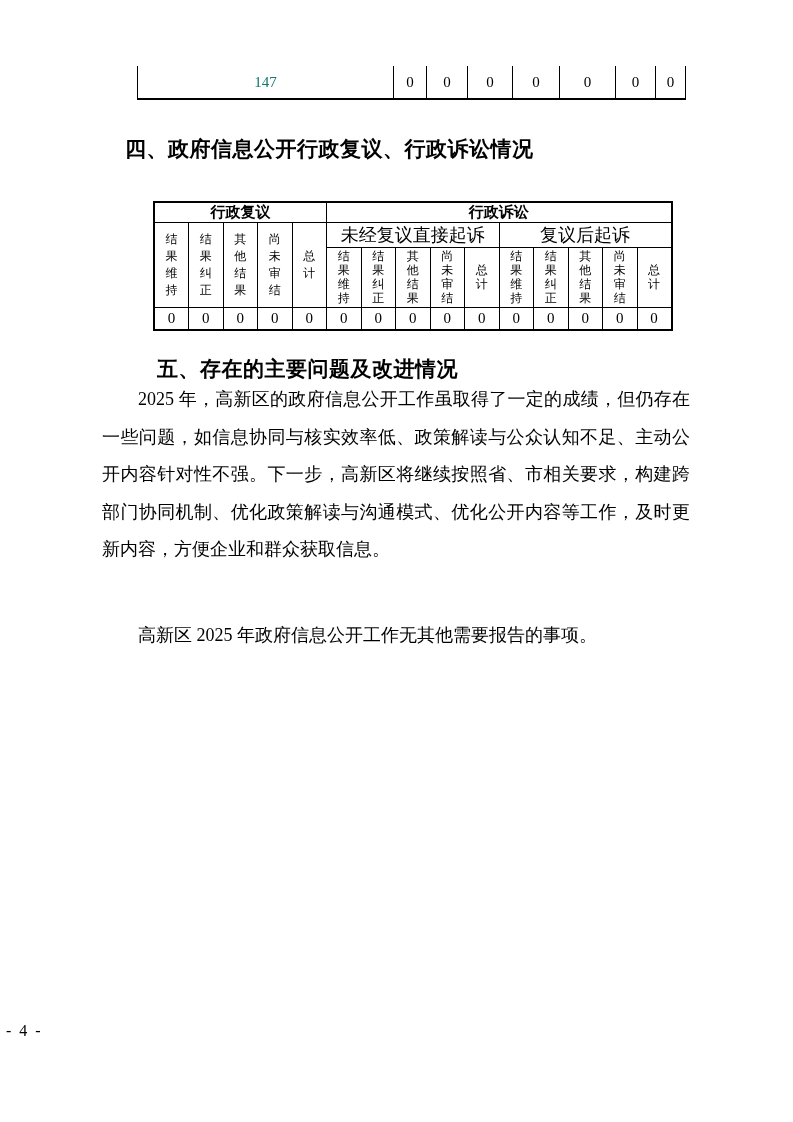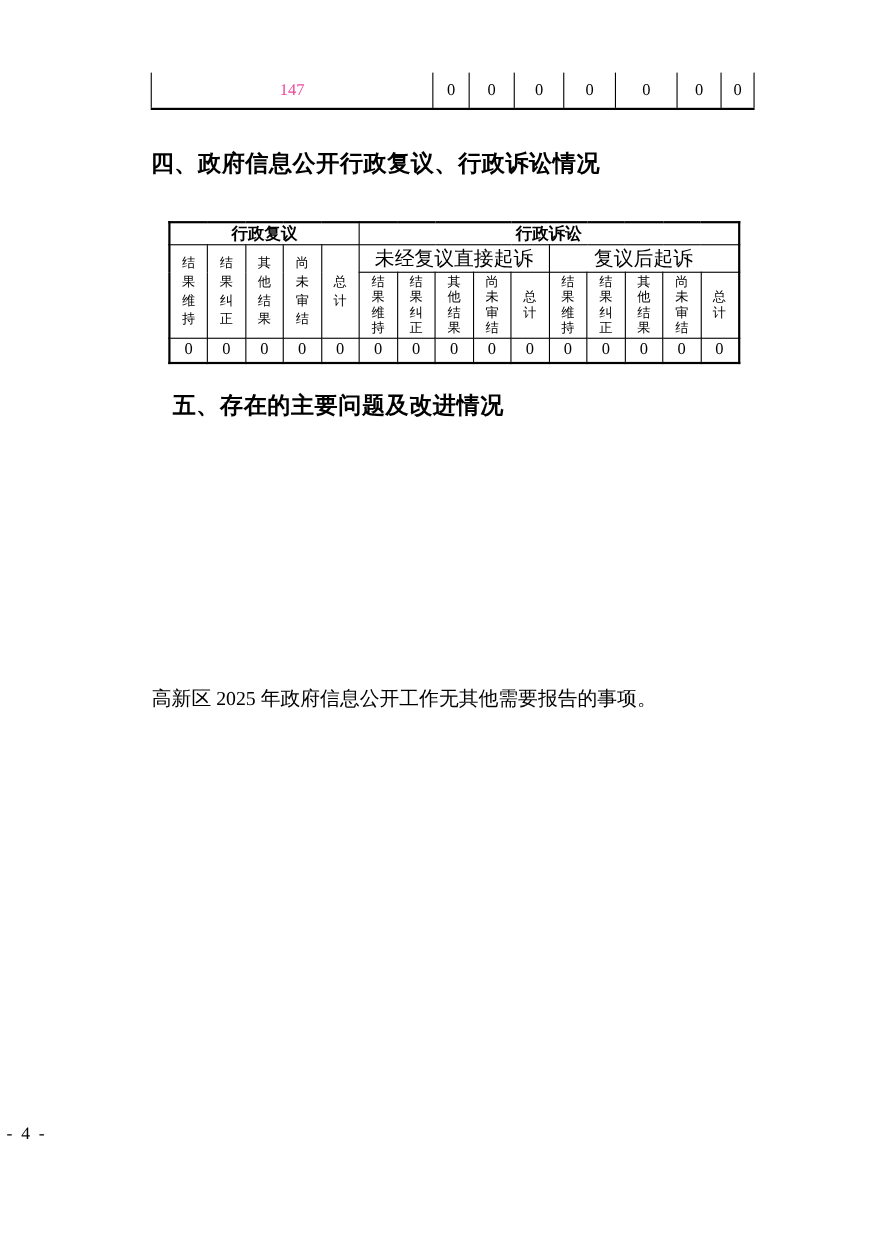--- a/index.html
+++ b/index.html
@@ -9,28 +9,28 @@
     overflow:hidden;
   }
 
   
   .t1 { position:absolute; left:137px; top:66px; border-collapse:collapse; table-layout:fixed; }
   .t1 td {
     border:1.5px solid #000; border-top:none; height:32px; padding:0;
     text-align:center; vertical-align:middle; font-size:15px;
   }
   .t1 tr { border-bottom:2.5px solid #000; }
-  .t1 .blue { color:#ec4899; }
+  .t1 .blue { color:#0f766e; }
 
   
   .h {
     position:absolute; left:125px; font-family:"Liberation Sans","DejaVu Sans",sans-serif;
     font-weight:bold; font-size:21px; line-height:26px; letter-spacing:0.5px; white-space:nowrap;
   }
-  .h4 { top:136px;margin-left:12px; }
+  .h4 { top:136px; }
   .h5 { top:356px;margin-left:32px; }
   .h6 { top:604px; }
 
   
   .t2 { position:absolute; left:153px; top:201px; border-collapse:collapse; table-layout:fixed; border:2px solid #000;padding-left:16px; }
   .t2 td { border:1px solid #000; padding:0; text-align:center; vertical-align:middle; }
   .t2 .g  { height:19px; font-family:"Liberation Sans","DejaVu Sans",sans-serif; font-weight:bold; font-size:15px; }
   .t2 .sub{ height:20px; font-size:18px; }
   .t2 .vh { font-size:12px; }
   .t2 .vh .stack { display:inline-block; width:15px; word-break:break-all; line-height:17px; text-align:center; }
@@ -138,18 +138,19 @@
       <td class="val">0</td>
       <td class="val">0</td>
       <td class="val">0</td>
       <td class="val">0</td>
       <td class="val">0</td>
     </tr>
   </tbody>
     </table>
 
   <div class="h h5">五、存在的主要问题及改进情况</div>
+  <div class="para p5">2025 年，高新区的政府信息公开工作虽取得了一定的成绩，但仍存在一些问题，如信息协同与核实效率低、政策解读与公众认知不足、主动公开内容针对性不强。下一步，高新区将继续按照省、市相关要求，构建跨部门协同机制、优化政策解读与沟通模式、优化公开内容等工作，及时更新内容，方便企业和群众获取信息。</div>
 
   <div class="para p6">高新区 2025 年政府信息公开工作无其他需要报告的事项。</div>
 
   <div class="pagenum">- 4 -</div>
 
 </div>
 
 </body></html>

